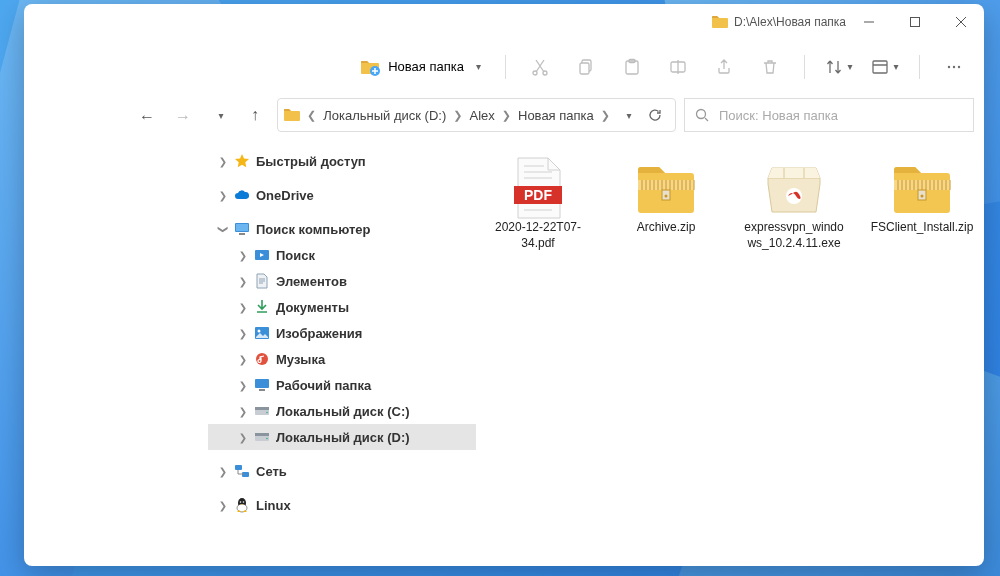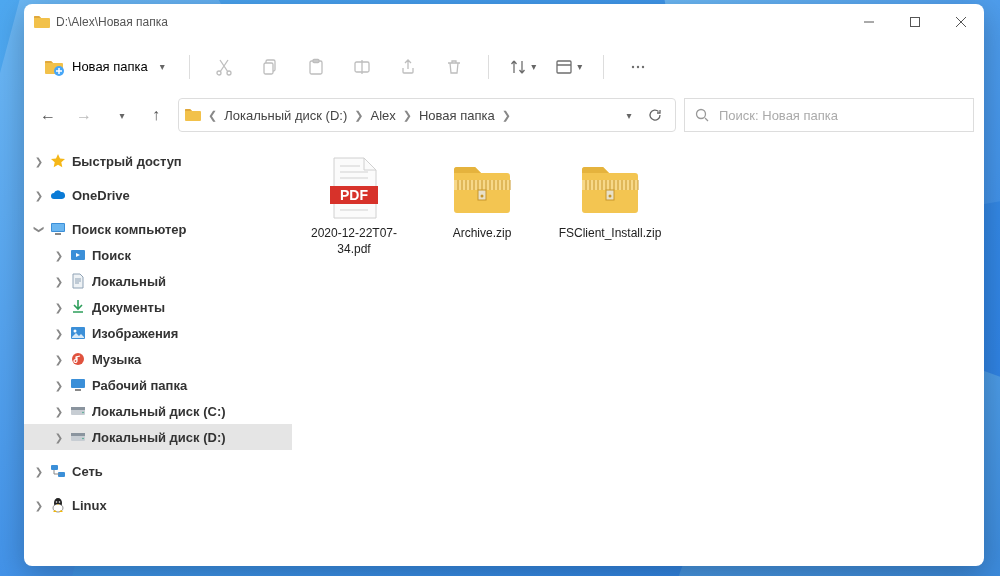--- a/index.html
+++ b/index.html
@@ -2,21 +2,21 @@
 <html><head>
 <meta charset="utf-8">
 <style>
   * { box-sizing: border-box; margin: 0; padding: 0; font-family: 'Segoe UI', Tahoma, sans-serif; }
   body { width: 1000px; height: 576px; overflow: hidden; background: linear-gradient(135deg, #4ea8f0 0%, #2b7de0 100%); position: relative; }
   .bg-shape { position: absolute; border-radius: 20px; background: linear-gradient(135deg, #6fbaf5, #3a8be6); }
   .bg1 { left: -60px; top: -40px; width: 200px; height: 700px; transform: rotate(15deg); }
   .bg2 { right: -80px; top: -80px; width: 400px; height: 300px; transform: rotate(-10deg); }
   .bg3 { right: -60px; bottom: -120px; width: 350px; height: 350px; transform: rotate(20deg); background: linear-gradient(135deg, #5aa9ed, #2f7dd4); }
 
-  .window { position: absolute; left: 24px; top: 4px; width: 960px; height: 562px; background: #fff; border-radius: 8px; box-shadow: 0 8px 30px rgba(0,0,0,.25); display: flex; flex-direction: column; overflow: hidden; }
+  .window { position: absolute; left: 24px; top: 4px; width: 960px; height: 562px; background: #fff; border-radius: 8px; box-shadow: 0 8px 30px rgba(0,0,0,.25); display: flex; flex-direction: column; overflow: hidden; align-items: flex-end; }
 
   .titlebar { display: flex; align-items: center; height: 36px; padding-left: 10px; font-size: 12px; color: #555; }
   .titlebar .folder-mini { width: 16px; height: 14px; margin-right: 6px; display: inline-block; }
   .titlebar-spacer { flex: 1; }
   .winbtn { width: 46px; height: 36px; display: flex; align-items: center; justify-content: center; color: #555; cursor: pointer; }
 
   .toolbar { display: flex; align-items: center; height: 54px; padding: 0 10px; gap: 6px; border-bottom: 1px solid transparent; }
   .tb-new { display: flex; align-items: center; gap: 8px; padding: 4px 10px; border-radius: 4px; cursor: pointer; font-size: 13px; }
   .tb-sep { width: 1px; height: 24px; background: #ddd; margin: 0 8px; }
   .tb-btn { width: 40px; height: 36px; display: flex; align-items: center; justify-content: center; color: #6e6e6e; border-radius: 4px; cursor: pointer; }
@@ -41,21 +41,21 @@
   .tree-item.selected { background: #e5e5e5; }
   .tree-toggle { width: 14px; color: #888; font-size: 10px; text-align: center; }
   .tree-icon { width: 20px; display: flex; align-items: center; justify-content: center; margin: 0 4px 0 2px; }
   .tree-label { white-space: nowrap; font-weight: bold; }
   .indent1 { padding-left: 28px; }
 
   .content { flex: 1; padding: 14px 10px; overflow-y: auto; }
   .files { display: flex; flex-wrap: wrap; gap: 36px 24px; align-content: flex-start; }
   .file { width: 104px; display: flex; flex-direction: column; align-items: center; cursor: pointer; }
   .file-icon { width: 72px; height: 64px; display: flex; align-items: center; justify-content: center; }
-  .file-label { font-size: 12px; text-align: center; color: #222; line-height: 1.3; margin-top: 6px; word-break: break-word; }
+  .file-label { font-size: 12px; text-align: center; color: #222; line-height: 1.3; word-break: break-word; }
 
   .statusbar { height: 28px; border-top: 1px solid #e6e6e6; display: flex; align-items: center; padding: 0 10px; font-size: 12px; color: #3b6fb7; }
   .statusbar-spacer { flex: 1; }
   .view-btn { width: 22px; height: 20px; border: 1px solid #ccc; display: flex; align-items: center; justify-content: center; margin-left: 2px; cursor: pointer; color: #555; font-size: 11px; }
   .view-btn.active { border-color: #3b82d6; background: #e8f1fb; color: #3b82d6; }
 
   svg { display: block; }
 </style>
 </head>
 <body>
@@ -253,21 +253,21 @@
         <span class="tree-label">Поиск</span>
       </div>
       <div class="tree-item indent1">
         <span class="tree-toggle">❯</span>
         <span class="tree-icon">
             <svg width="14" height="16">
               <path d="M2 1h7l3 3v11H2z" fill="#eef2f5" stroke="#8fa2b5" stroke-width="1"></path>
               <path d="M4 6h6M4 8h6M4 10h4" stroke="#8fa2b5" stroke-width="1"></path>
             </svg>
           </span>
-        <span class="tree-label">Локальный</span>
+        <span class="tree-label">Элементов</span>
       </div>
       <div class="tree-item indent1">
         <span class="tree-toggle">❯</span>
         <span class="tree-icon">
             <svg width="14" height="16">
               <path d="M7 1v9M3 6l4 4 4-4M2 13h10" stroke="#2e9e5b" stroke-width="1.6" fill="none"></path>
             </svg>
           </span>
         <span class="tree-label">Документы</span>
       </div>
@@ -395,20 +395,33 @@
                 </g>
                 <rect x="28" y="30" width="8" height="10" fill="#e8e0c8" stroke="#c8962a"></rect>
                 <circle cx="32" cy="36" r="1.5" fill="#c8962a"></circle>
               </svg>
             </div>
             <div class="file-label">Archive.zip</div>
           </div>
           <div class="file">
             <div class="file-icon">
               <svg width="64" height="56">
+                <path d="M6 18h52v6l-4 28H10L6 24z" fill="#f4e8cc" stroke="#d8c89a"></path>
+                <path d="M6 18l4-10h44l4 10" fill="none" stroke="#d8c89a"></path>
+                <path d="M10 8h44l4 10H6z" fill="#faf3e0"></path>
+                <path d="M22 8v10M42 8v10" stroke="#d8c89a"></path>
+                <circle cx="32" cy="36" r="8" fill="#fff"></circle>
+                <path d="M26 36c2-4 6-4 8 0s6 4 4 0-4-6-8-2" fill="#d7322a"></path>
+              </svg>
+            </div>
+            <div class="file-label">expressvpn_windows_10.2.4.11.exe</div>
+          </div>
+          <div class="file">
+            <div class="file-icon">
+              <svg width="64" height="56">
                 <path d="M4 10a3 3 0 0 1 3-3h18l6 6h26a3 3 0 0 1 3 3v34a3 3 0 0 1-3 3H7a3 3 0 0 1-3-3z" fill="#f3c551"></path>
                 <path d="M4 10a3 3 0 0 1 3-3h18l6 6H4z" fill="#e5b33d"></path>
                 <rect x="4" y="20" width="56" height="10" fill="#f7d889"></rect>
                 <g stroke="#c8962a" stroke-width="1">
                   <path d="M8 20v10"></path>
                   <path d="M12 20v10"></path>
                   <path d="M16 20v10"></path>
                   <path d="M20 20v10"></path>
                   <path d="M24 20v10"></path>
                   <path d="M28 20v10"></path>

